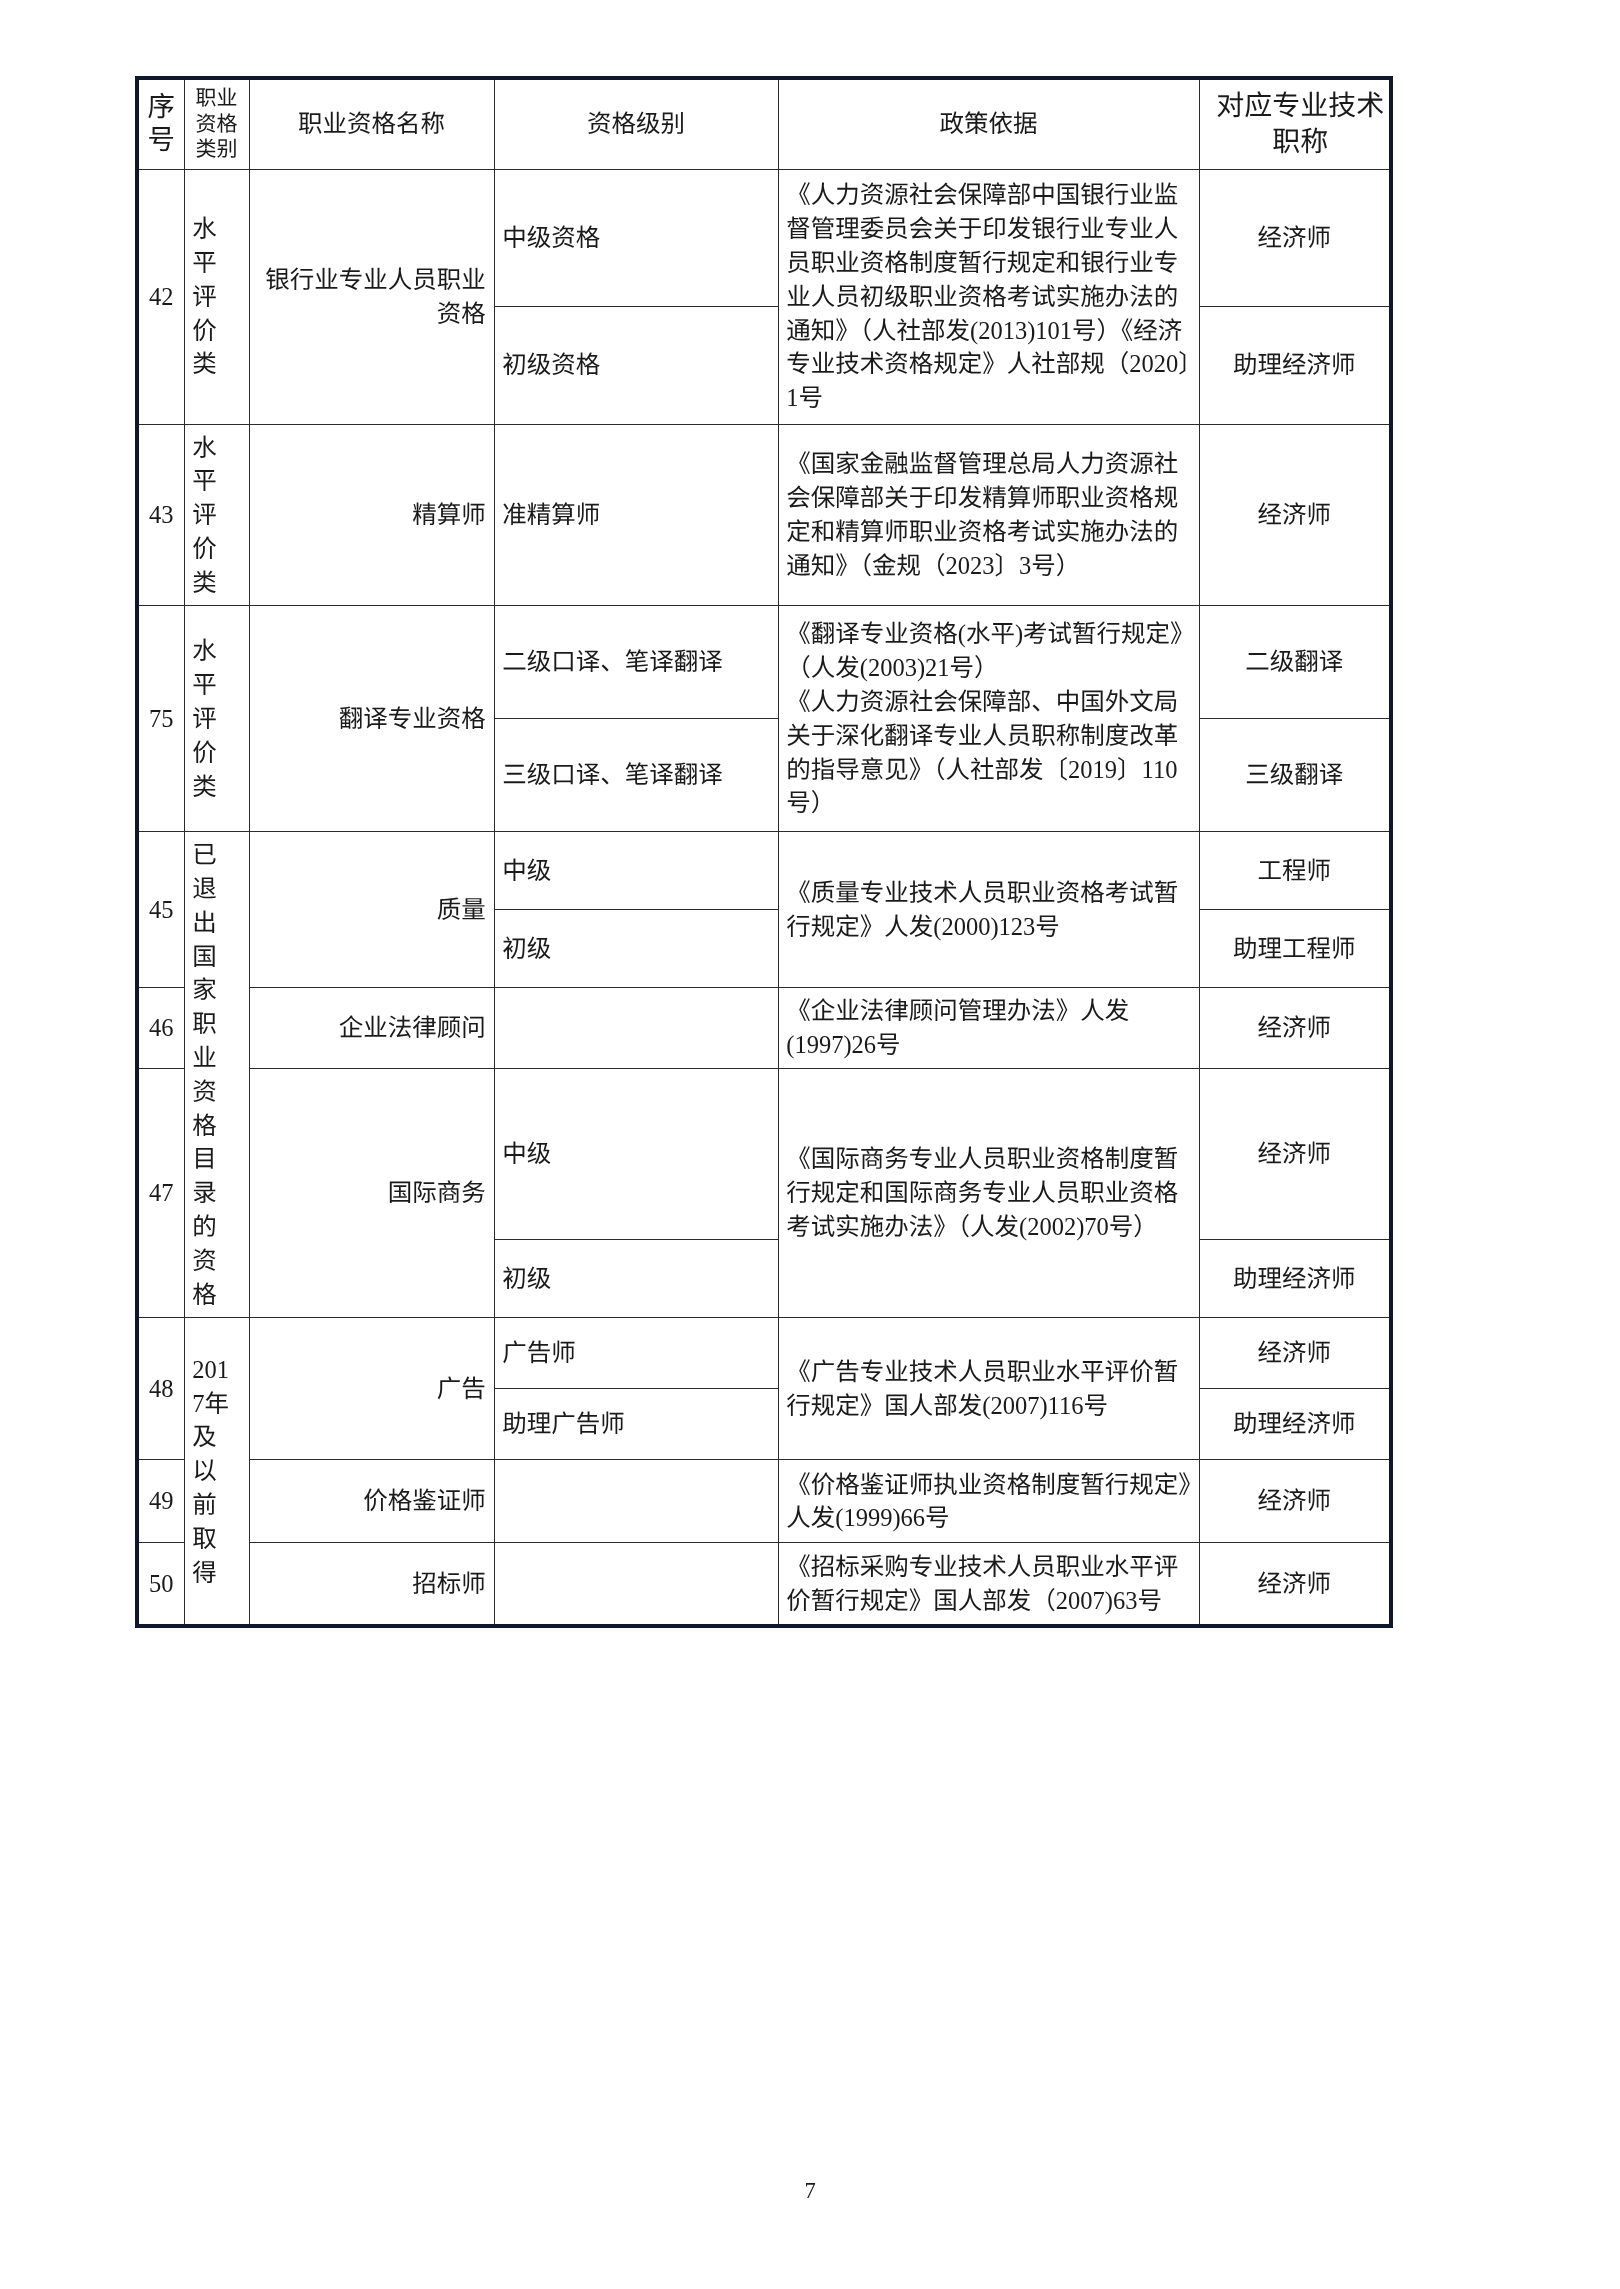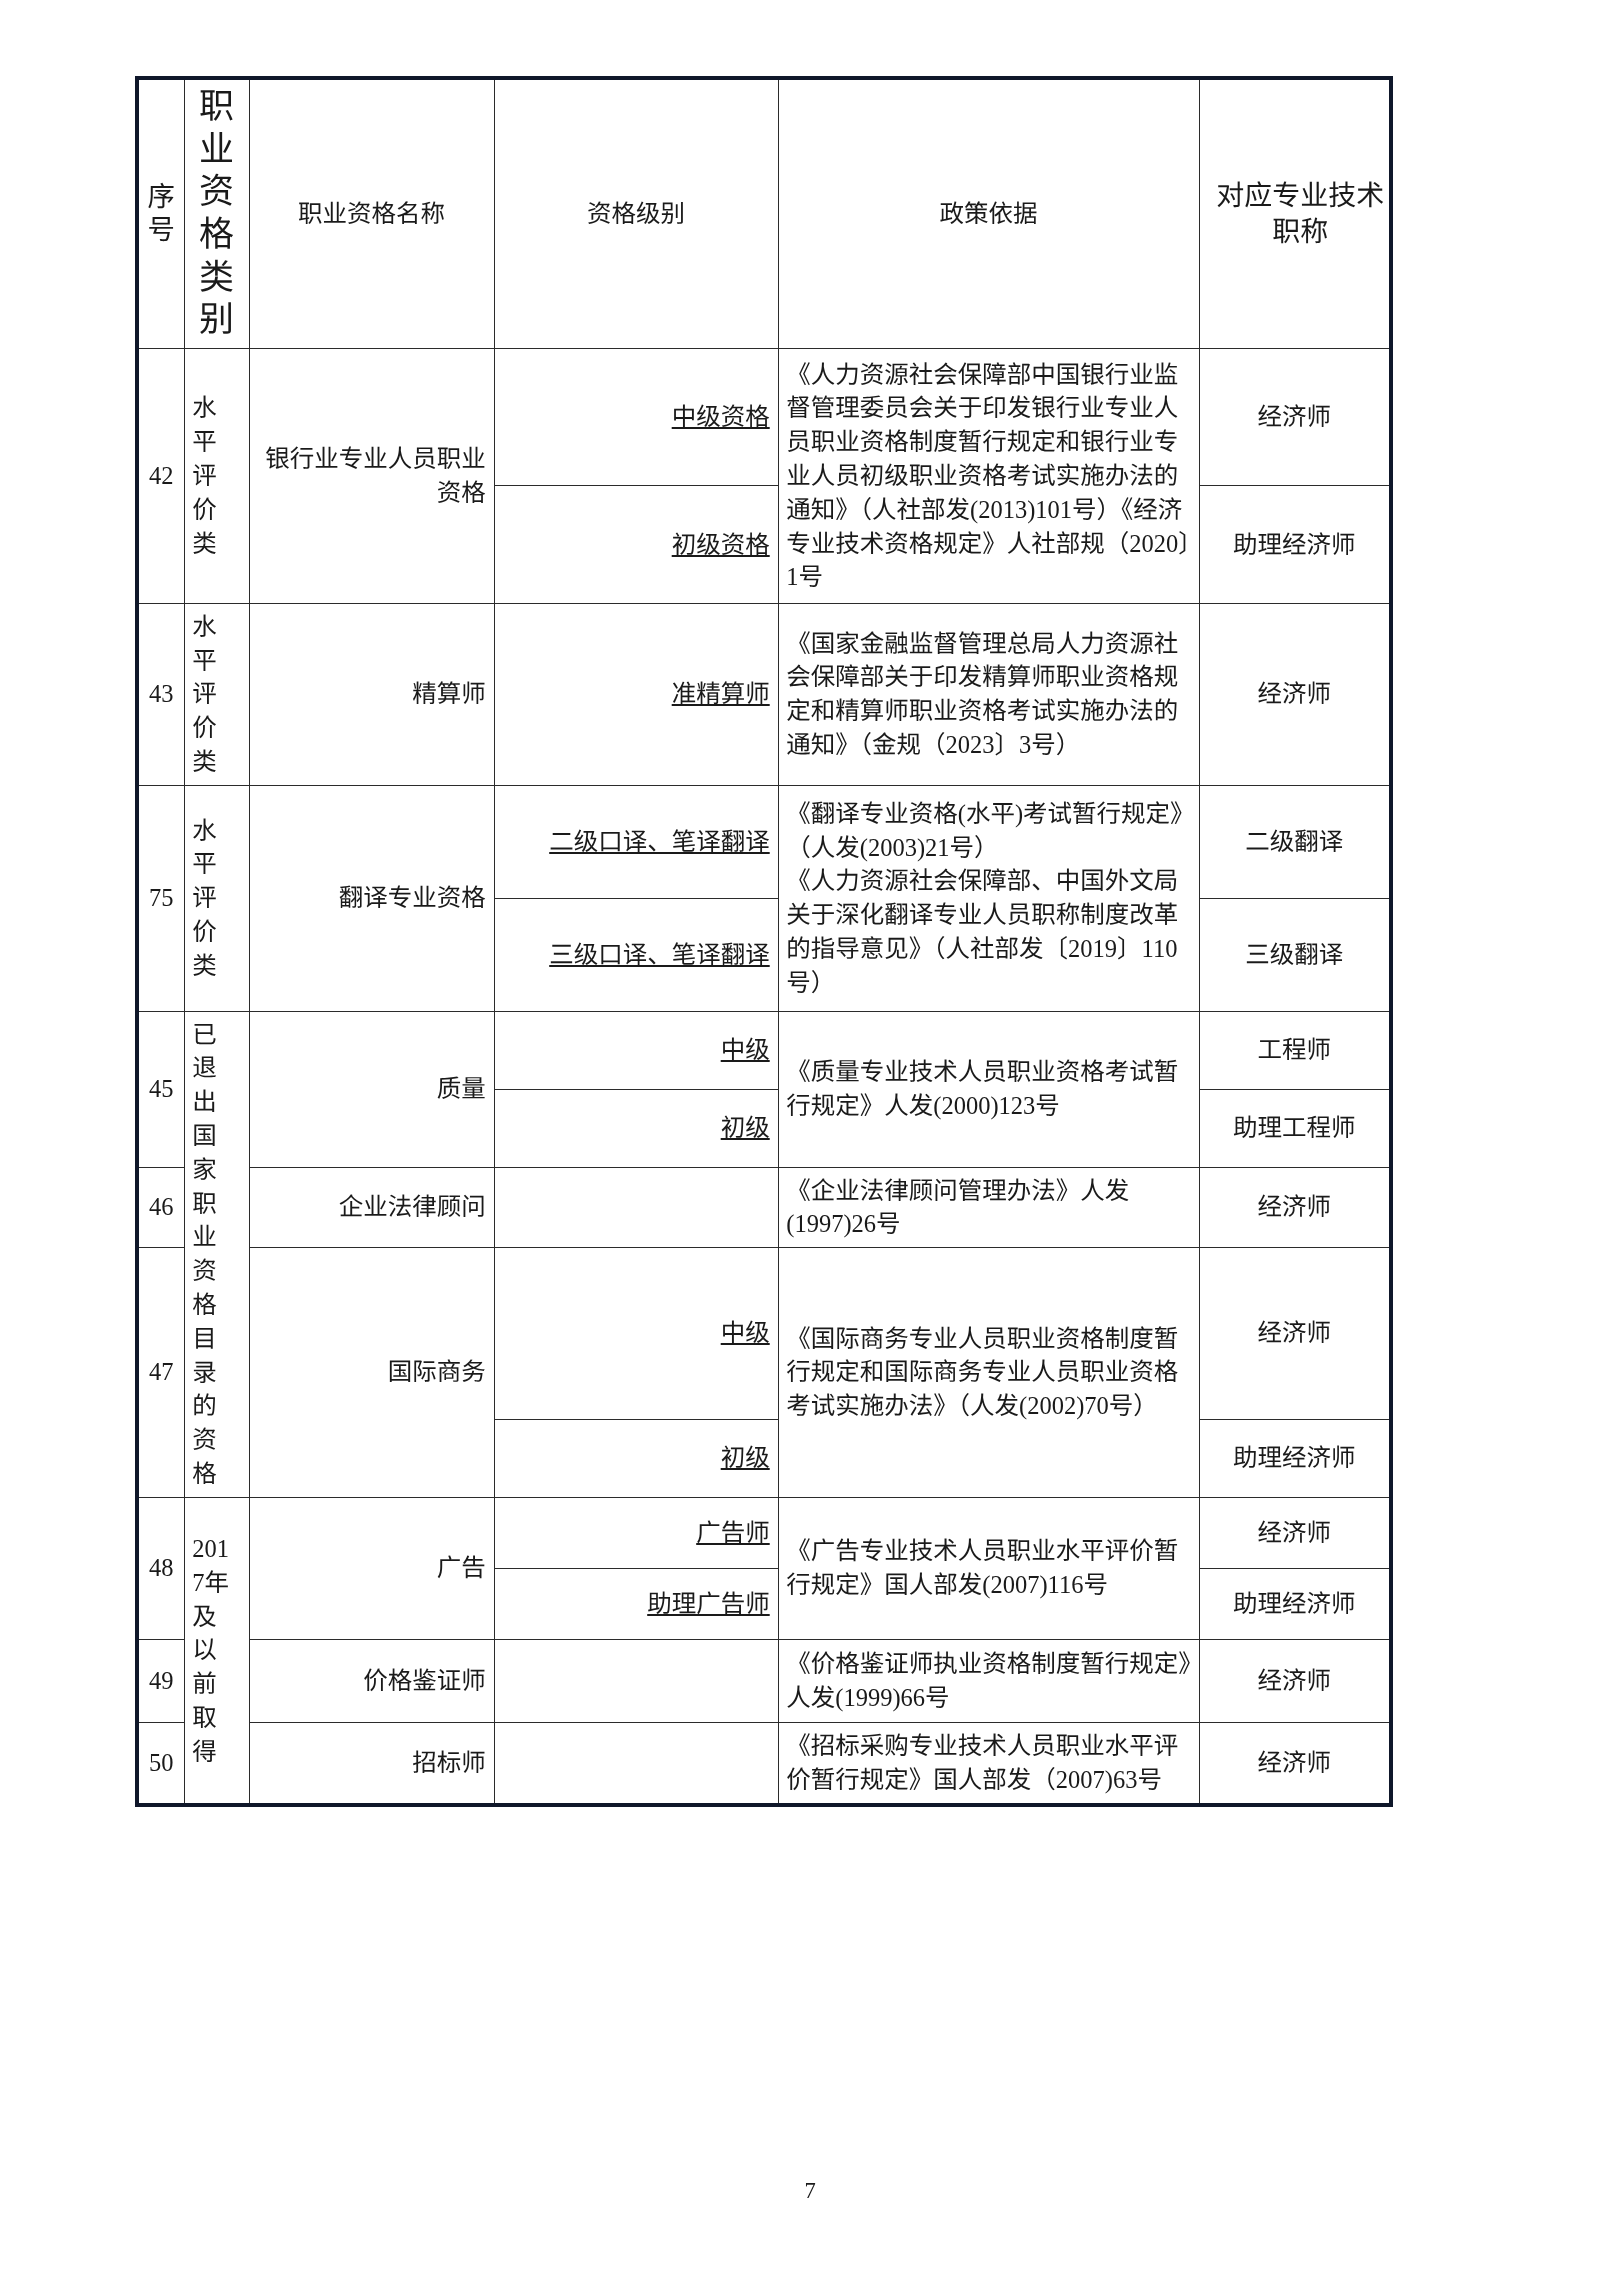--- a/index.html
+++ b/index.html
@@ -54,21 +54,21 @@
 
   thead td {
     text-align: center;
     font-weight: bold;
     font-size: 30px;
     line-height: 1.26;
     padding-top: 15.7px;
     padding-bottom: 15.7px;
   }
   thead td.narrow {
-    font-size: 35px;
+    font-size: 21px;
     letter-spacing: 0px;
     line-height: 1.22;
     padding-left: 2px;
     padding-right: 2px;
   }
   thead td.seq-h {
     font-size: 27.4px;
   }
   thead td.title-h {
     font-size: 28px;
@@ -89,23 +89,22 @@
     padding-left: 2.9px;
     padding-right: 2.9px;
     word-break: break-all;
   }
   td.name {
     text-align: right;
     font-size: 26.5px;
     line-height: 1.4;
   }
   td.level {
-    text-align: right;
+    text-align: left;
     font-size: 25.5px;
-    text-decoration: underline;
   }
   td.policy {
     text-align: left;
     font-size: 24.5px;
     line-height: 1.42;
     padding-left: 9.8px;
     padding-right: 5.9px;
   }
   td.jobtitle {
     text-align: center;

